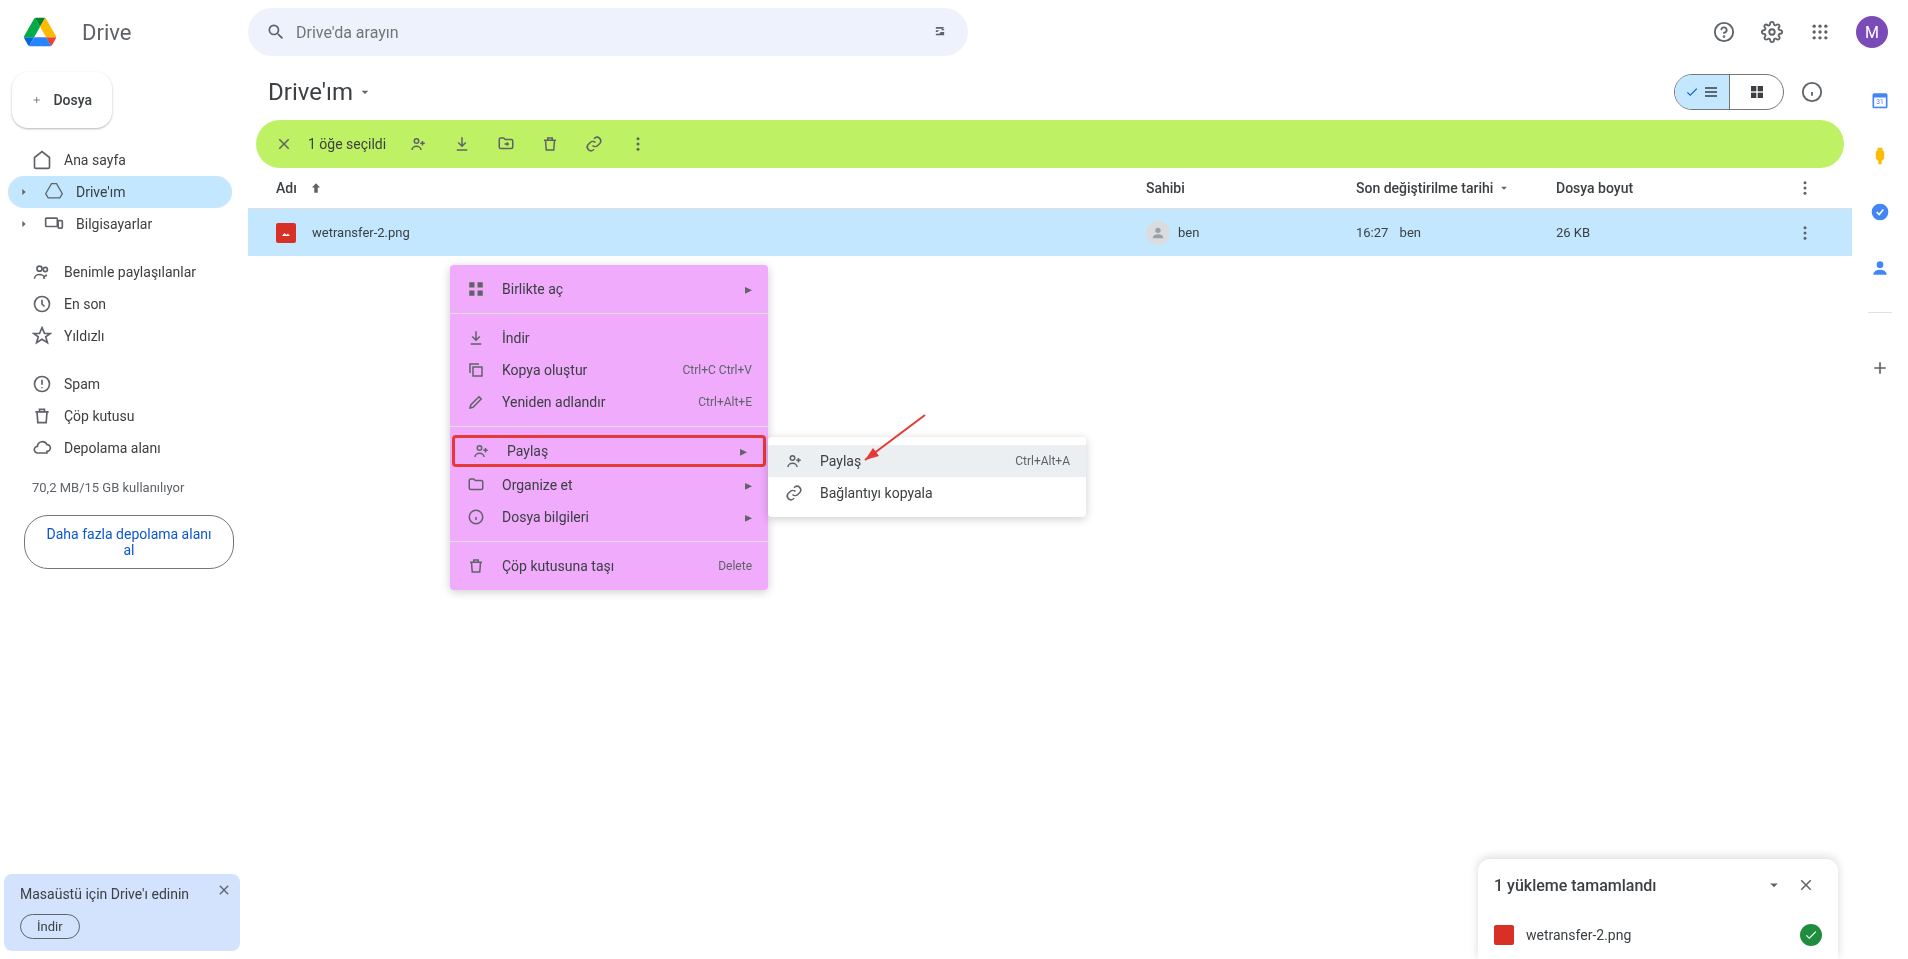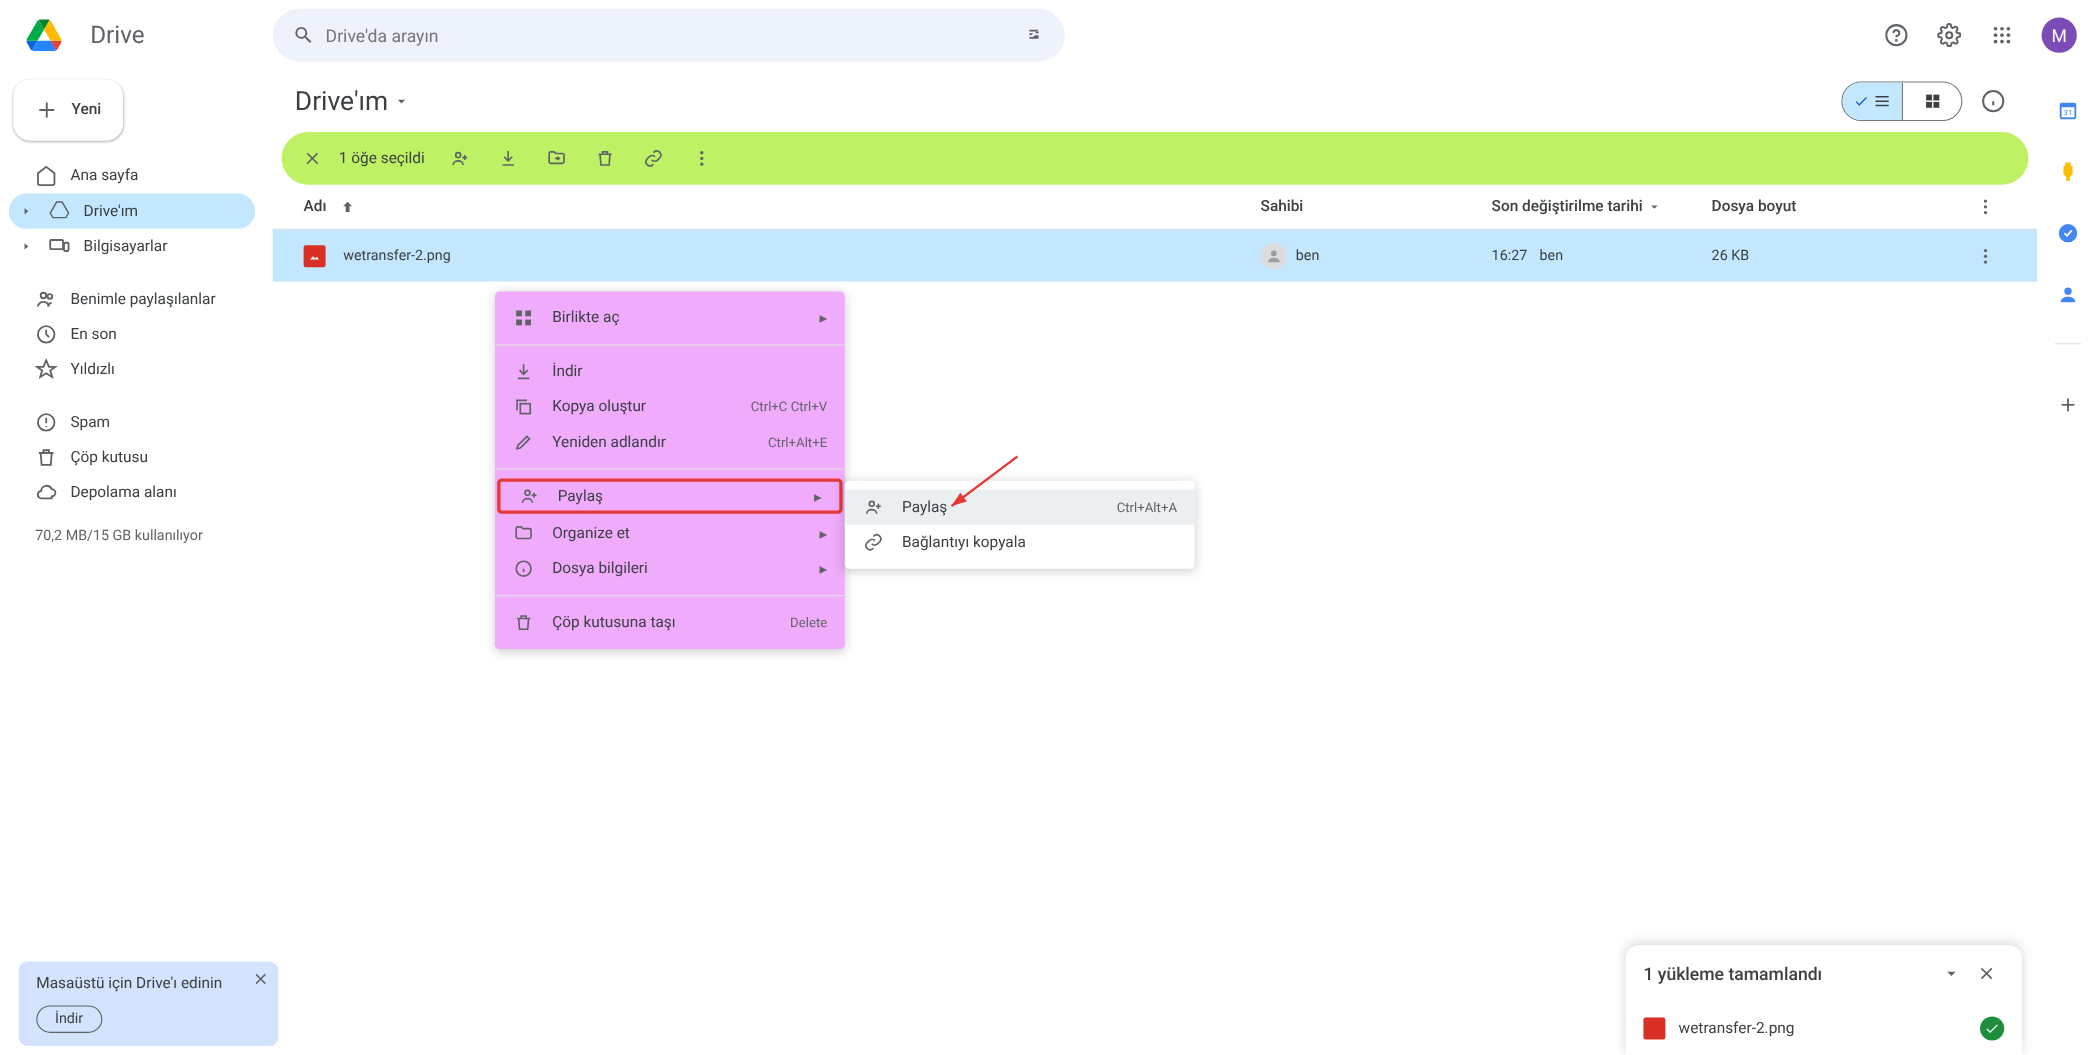--- a/index.html
+++ b/index.html
@@ -75,21 +75,21 @@
 .submenu .menu-item.hover { background: #eceff1; }
 
 
 .arrow-annotation { position: absolute; left: 855px; top: 410px; z-index: 102; pointer-events: none; }
 
 
 .right-rail { position: absolute; right: 0; top: 64px; width: 56px; bottom: 0; display: flex; flex-direction: column; align-items: center; padding-top: 16px; gap: 16px; }
 .rail-icon { width: 40px; height: 40px; display: flex; align-items: center; justify-content: center; cursor: pointer; }
 
 
-.promo { position: absolute; left: 17px; bottom: 8px; width: 236px; background: #d3e3fd; border-radius: 8px; padding: 12px 16px; }
+.promo { position: absolute; left: 4px; bottom: 8px; width: 236px; background: #d3e3fd; border-radius: 8px; padding: 12px 16px; }
 .promo-close { position: absolute; right: 8px; top: 8px; cursor: pointer; }
 .promo-text { font-size: 14px; color: #3c4043; margin-bottom: 12px; }
 .promo-btn { display: inline-block; border: 1px solid #5f6368; border-radius: 16px; padding: 4px 16px; font-size: 13px; color: #3c4043; cursor: pointer; }
 
 
 .upload-toast { position: absolute; right: 70px; bottom: 0; width: 360px; background: #fff; border-radius: 12px 12px 0 0; box-shadow: 0 -2px 10px rgba(0,0,0,0.15); }
 .toast-header { height: 52px; display: flex; align-items: center; padding: 0 16px; font-size: 16px; font-weight: 500; color: #3c4043; }
 .toast-header-text { flex: 1; }
 .toast-icon-btn { width: 32px; height: 32px; display: flex; align-items: center; justify-content: center; cursor: pointer; }
 .toast-item { height: 48px; display: flex; align-items: center; padding: 0 16px; gap: 12px; font-size: 14px; color: #3c4043; }
@@ -158,21 +158,21 @@
     </div>
     <div class="avatar">M</div>
   </div>
 </div>
 
 <div class="sidebar">
   <div class="new-btn">
     <svg width="24" height="24" viewBox="0 0 24 24">
         <path d="M12 5v14M5 12h14" stroke="#5f6368" stroke-width="2" stroke-linecap="round"></path>
       </svg>
-    <span class="new-btn-text">Yeni</span>
+    <span class="new-btn-text">Dosya</span>
   </div>
 
   <div class="nav-item">
     <span class="nav-icon">
         <svg width="20" height="20" viewBox="0 0 24 24" fill="none" stroke="#5f6368" stroke-width="2">
           <path d="M3 9l9-7 9 7v11a2 2 0 0 1-2 2H5a2 2 0 0 1-2-2z"></path>
         </svg>
       </span>
     <span>Ana sayfa</span>
   </div>
@@ -251,20 +251,21 @@
   </div>
   <div class="nav-item">
     <span class="nav-icon">
         <svg width="20" height="20" viewBox="0 0 24 24" fill="none" stroke="#5f6368" stroke-width="2">
           <path d="M18 16a4 4 0 0 0 0-8 6 6 0 0 0-11.5 2A4 4 0 0 0 7 18h11z"></path>
         </svg>
       </span>
     <span>Depolama alanı</span>
   </div>
   <div class="storage-text">70,2 MB/15 GB kullanılıyor</div>
+  <div class="storage-btn">Daha fazla depolama alanı al</div>
 </div>
 
 <div class="main">
   <div class="breadcrumb">
     <div class="breadcrumb-title">
       <span>Drive'ım</span>
       <svg width="16" height="16" viewBox="0 0 24 24" fill="#5f6368">
           <path d="M7 10l5 5 5-5z"></path>
         </svg>
     </div>

